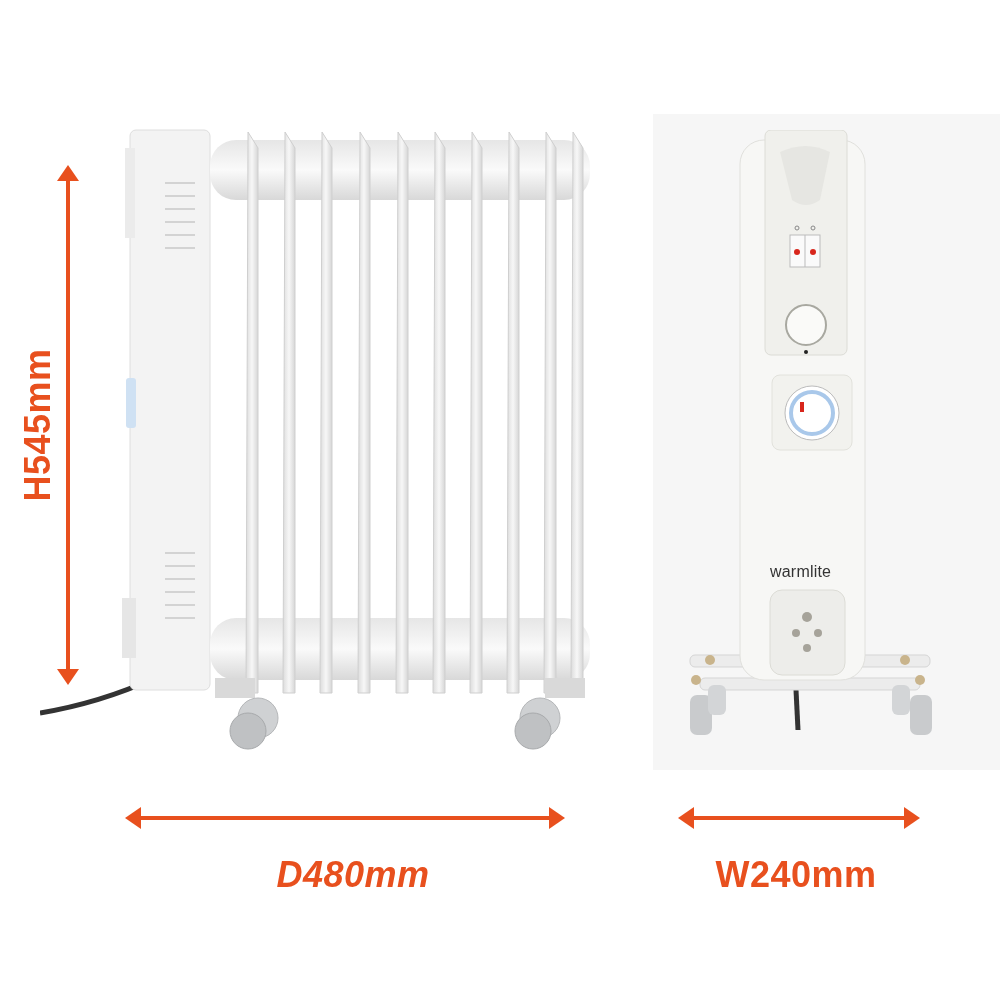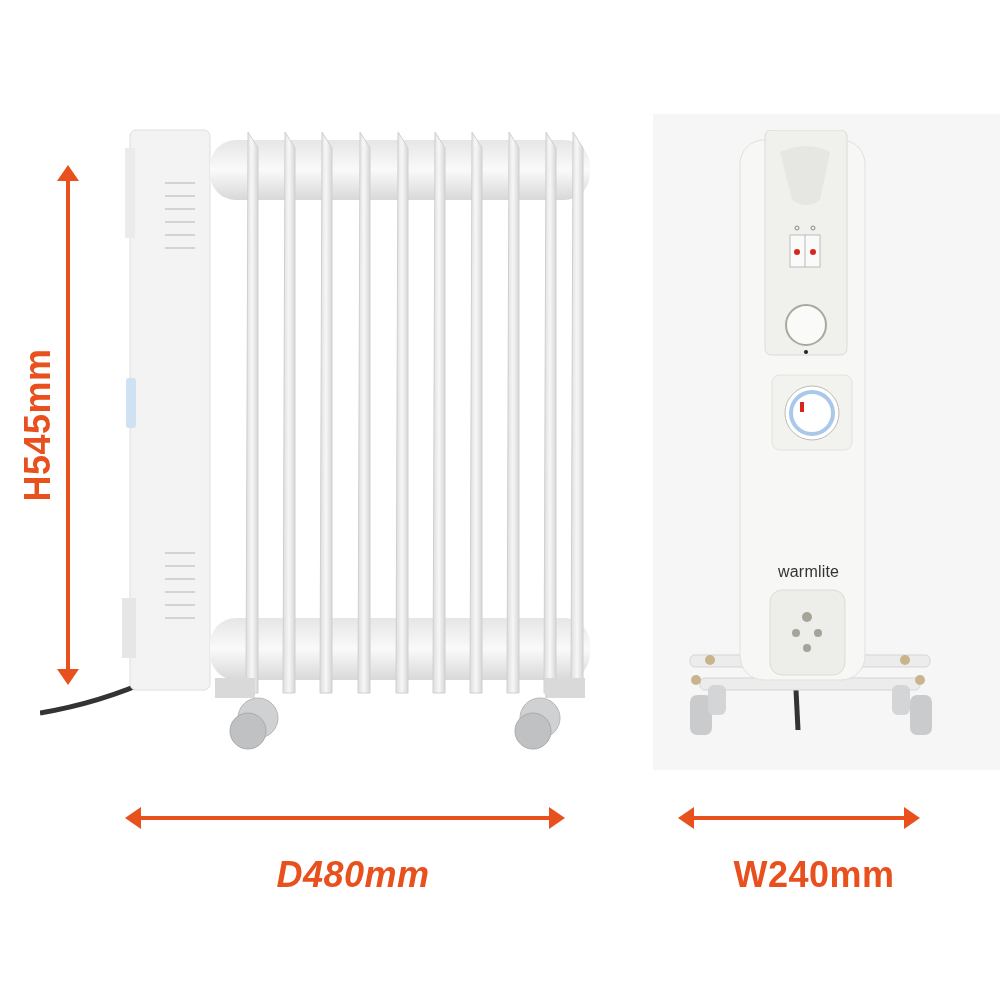--- a/index.html
+++ b/index.html
@@ -2,23 +2,23 @@
 <html><head>
   <meta charset="utf-8">
   <style>
     html, body { margin: 0; padding: 0; background: #ffffff; }
     body { width: 1000px; height: 1000px; position: relative; overflow: hidden;
            font-family: "Liberation Sans", "DejaVu Sans", sans-serif; }
     .abs { position: absolute; }
     .dim-label { color: #e8501e; font-weight: bold; font-size: 36px; letter-spacing: 0.5px; white-space: nowrap; }
     .h-label { left: 38px; top: 425px; transform: translate(-50%, -50%) rotate(-90deg); }
     .d-label { left: 353px; top: 875px; transform: translate(-50%, -50%); font-style: italic; }
-    .w-label { left: 814px; top: 875px; transform: translate(-50%, -50%); }
+    .w-label { left: 796px; top: 875px; transform: translate(-50%, -50%); }
     .front-panel { left: 653px; top: 114px; width: 347px; height: 656px; background: #f6f6f6; }
-    .brand { font-size: 16px; color: #333; letter-spacing: 0.2px; margin-left: 8px; }
+    .brand { font-size: 16px; color: #333; letter-spacing: 0.2px; }
     svg { display: block; }
   </style>
 </head>
 <body>
 
 <div class="abs" style="left:56px;top:165px;">
   <svg width="24" height="520" viewBox="0 0 24 520">
     <line x1="12" y1="8" x2="12" y2="512" stroke="#e8501e" stroke-width="4"></line>
     <polygon points="12,0 1,16 23,16" fill="#e8501e"></polygon>
     <polygon points="12,520 1,504 23,504" fill="#e8501e"></polygon>

